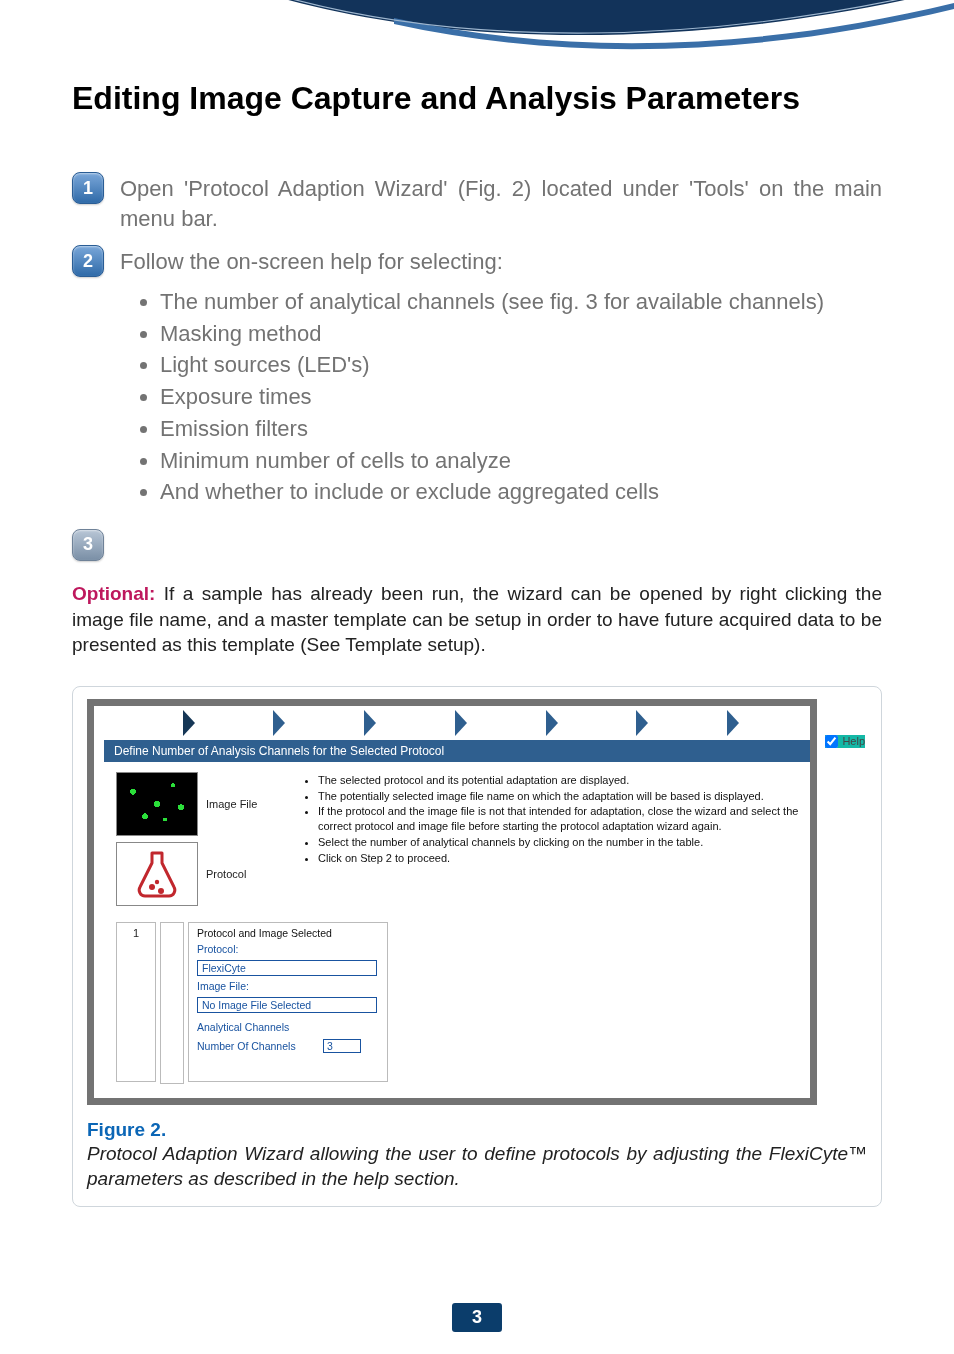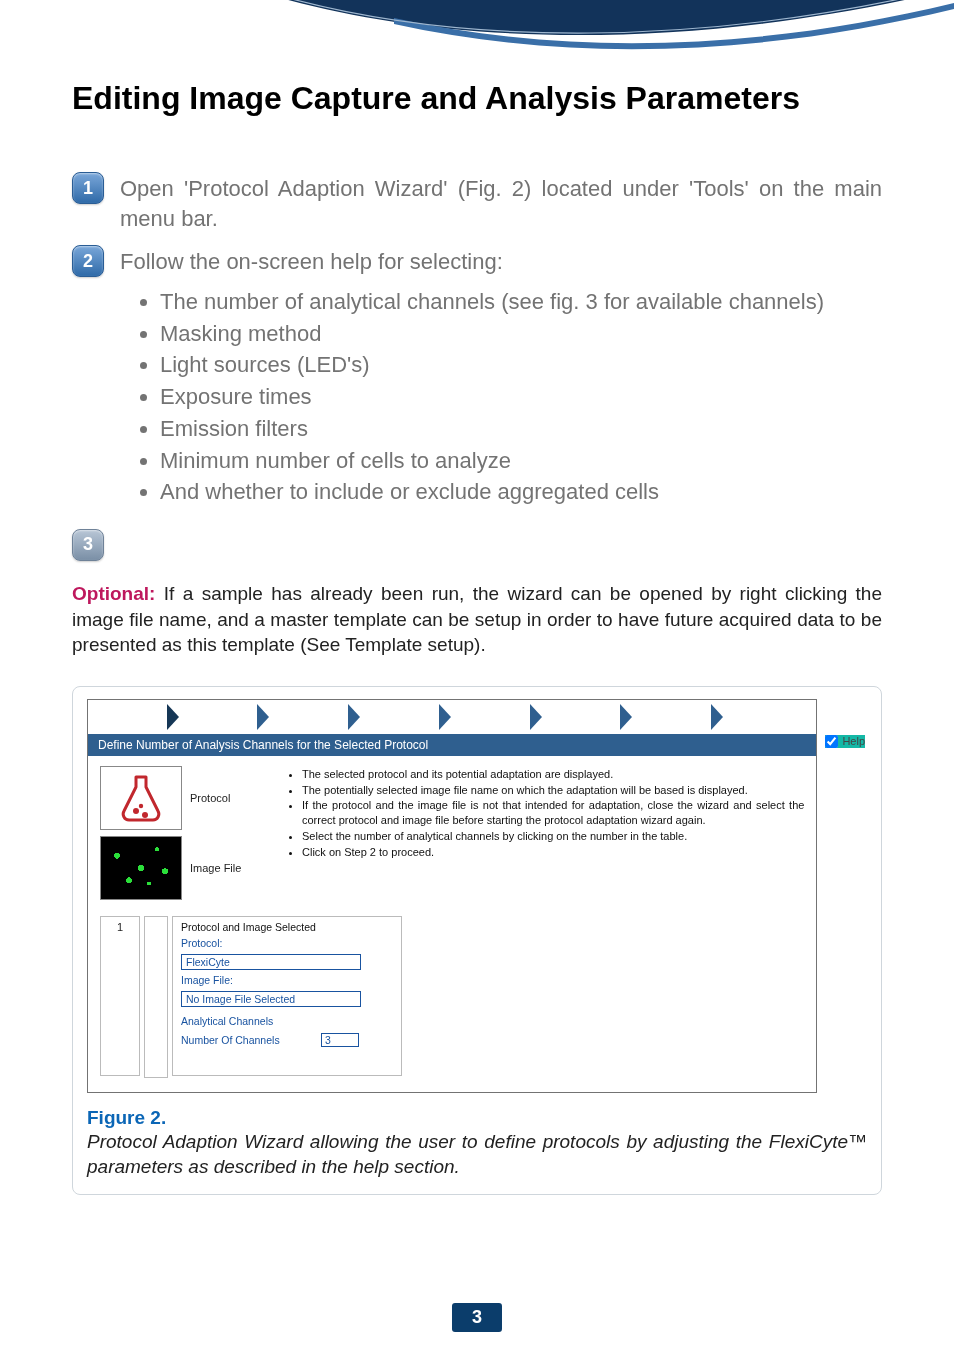--- a/index.html
+++ b/index.html
@@ -83,23 +83,24 @@
   .figure-box {
     margin-top: 28px;
     border: 1px solid #cfd6dc;
     border-radius: 8px;
     padding: 12px 14px 14px 14px;
   }
   
   .wizard {
     width: 100%;
     box-sizing: border-box;
-    border: 1px solid #737373;
+    border: 7px solid #737373;
     background: #fff;
     font-family: Tahoma, Arial, sans-serif;
+    padding-left: 10px;
   }
   .steps-bar {
     display: flex;
     align-items: center;
     height: 34px;
     background: #fff;
     padding-left: 4px;
   }
   .step-chip {
     position: relative;
@@ -175,26 +176,26 @@
     padding:4px 12px 14px 12px;
     gap:4px;
   }
   .col-a {
     width:40px; border:1px solid #bbb; height:160px; display:flex; align-items:flex-start; justify-content:center; font-size:11px; padding-top:4px; box-sizing:border-box;
   }
   .col-b {
     width:22px; border:1px solid #bbb; height:160px;
   }
   .col-c {
-    width:230px; border:1px solid #bbb; height:160px; box-sizing:border-box; padding:4px 8px; font-size:10.5px; color:#111;
+    width:200px; border:1px solid #bbb; height:160px; box-sizing:border-box; padding:4px 8px; font-size:10.5px; color:#111;
   }
   .col-c .hdr { font-size:10.5px; margin-bottom:4px; }
   .field-label { color:#1953a0; margin-top:4px; }
   .field-box { border:1px solid #1953a0; padding:1px 4px; color:#1953a0; margin-top:5px; width:170px; font-size:10.5px;}
-  .field-row { display:flex; align-items:center; gap:20px; margin-top:6px;}
+  .field-row { display:flex; align-items:center; gap:6px; margin-top:6px;}
   .field-row .field-label { margin-top:0; width:120px;}
   .field-row .num-box { border:1px solid #1953a0; color:#1953a0; width:30px; text-align:left; padding:0 3px; font-size:10.5px;}
   .figure-caption {
     margin-top:14px;
   }
   .figure-caption .fig-label { color:#0b66b6; font-weight:700; font-size:19px;}
   .figure-caption .fig-text { font-style:italic; font-size:19px; line-height:1.35; text-align:justify;}
   .page-num {
     position:absolute;
     bottom:22px;
@@ -264,33 +265,33 @@
           <div class="step-chip">Step 6</div>
           <div class="step-chip">Step 7</div>
         </div>
         <div class="wizard-sub">
           <span>Define Number of Analysis Channels for the Selected Protocol</span>
         </div>
 
         <div class="wizard-body">
           <div class="thumb-col">
             <div class="thumb-row">
+              <div class="thumb green"></div>
+              <div class="thumb-label">Image File</div>
+            </div>
+            <div class="thumb-row">
               <div class="flask">
                 <svg width="46" height="50" viewBox="0 0 46 50">
                   <path d="M18 4 h10 v10 l12 24 a6 6 0 0 1 -5 9 h-24 a6 6 0 0 1 -5 -9 l12 -24 z" fill="none" stroke="#c1272d" stroke-width="3" stroke-linejoin="round"></path>
                   <circle cx="18" cy="38" r="3" fill="#c1272d"></circle>
                   <circle cx="27" cy="42" r="3" fill="#c1272d"></circle>
                   <circle cx="23" cy="33" r="2.2" fill="#c1272d"></circle>
                 </svg>
               </div>
               <div class="thumb-label">Protocol</div>
-            </div>
-            <div class="thumb-row">
-              <div class="thumb green"></div>
-              <div class="thumb-label">Image File</div>
             </div>
           </div>
           <div class="help-list">
             <ul>
               <li>The selected protocol and its potential adaptation are displayed.</li>
               <li>The potentially selected image file name on which the adaptation will be based is displayed.</li>
               <li>If the protocol and the image file is not that intended for adaptation, close the wizard and select the correct protocol and image file before starting the protocol adaptation wizard again.</li>
               <li>Select the number of analytical channels by clicking on the number in the table.</li>
               <li>Click on Step 2 to proceed.</li>
             </ul>

